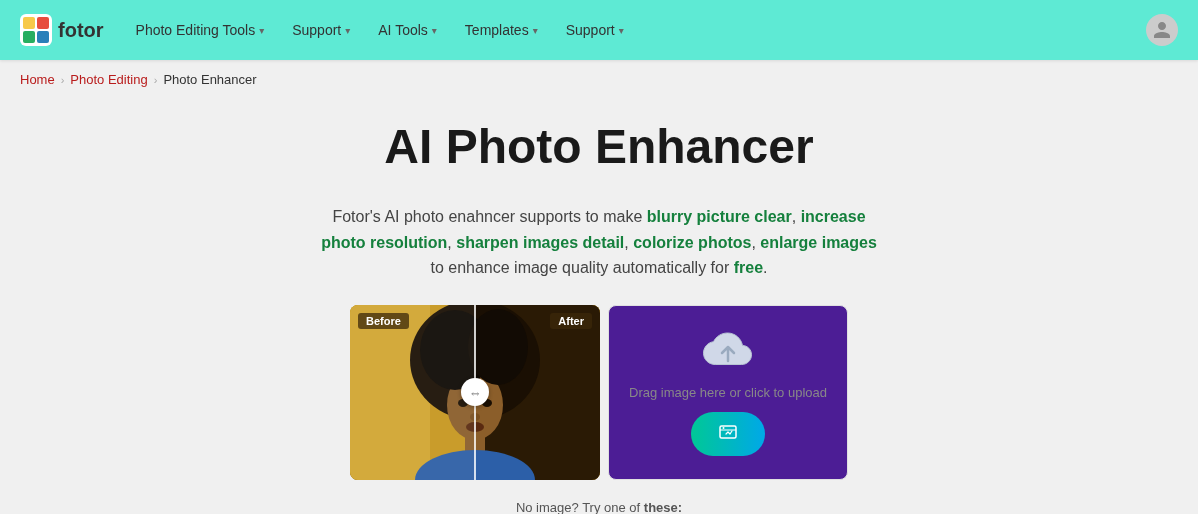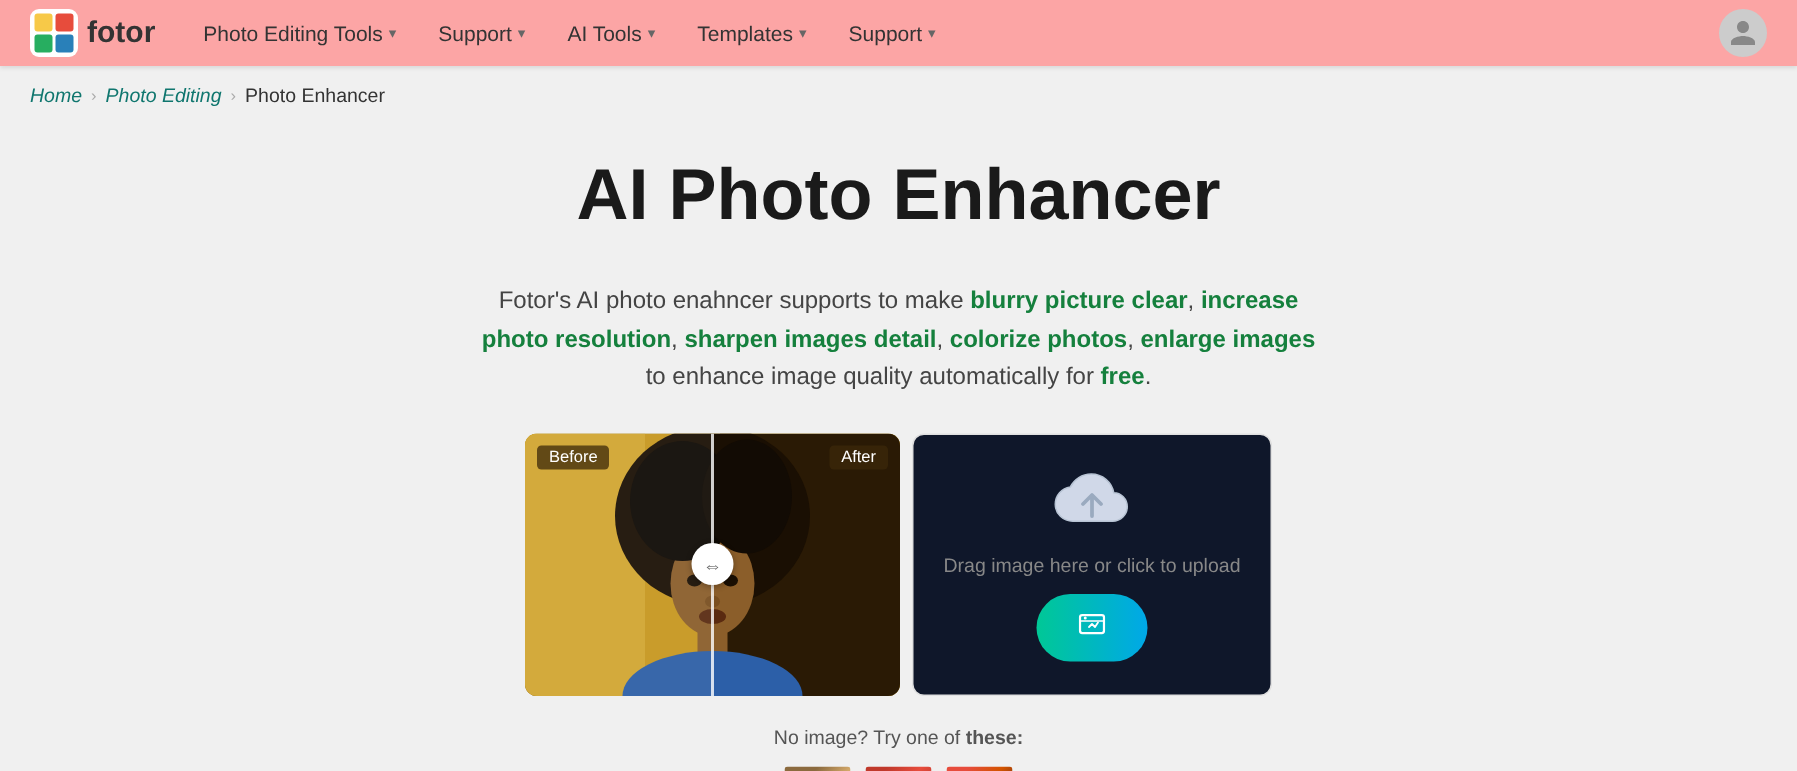--- a/index.html
+++ b/index.html
@@ -1,21 +1,21 @@
 <!DOCTYPE html>
 <html><head>
   <meta charset="utf-8">
   <style>
     * { margin: 0; padding: 0; box-sizing: border-box; }
     body { font-family: -apple-system, BlinkMacSystemFont, 'Segoe UI', Arial, sans-serif; background: #f0f0f0; min-height: 514px; overflow-x: hidden; }
 
     
     .header {
-      background: #fca5a5;
-      height: 44px;
+      background: #5eead4;
+      height: 60px;
       display: flex;
       align-items: center;
       padding: 0 20px;
       box-shadow: 0 1px 3px rgba(0,0,0,0.1);
       position: relative;
       z-index: 10;
     }
     .logo {
       display: flex;
       align-items: center;
@@ -69,21 +69,21 @@
 
     
     .breadcrumb {
       padding: 12px 20px;
       display: flex;
       align-items: center;
       gap: 6px;
       font-size: 13px;
       color: #666;
     }
-    .breadcrumb-link { color: #0f766e; cursor: pointer; font-style: italic; }
+    .breadcrumb-link { color: #b91c1c; cursor: pointer; }
     .breadcrumb-sep { color: #aaa; font-size: 11px; }
     .breadcrumb-current { color: #333; font-weight: 500; }
 
     
     .main {
       background: #f0f0f0;
       padding: 20px 0 30px;
       text-align: center;
     }
     .page-title {
@@ -126,21 +126,21 @@
       height: 100%;
       overflow: hidden;
       
     }
     .label-before, .label-after {
       position: absolute;
       top: 8px;
       font-size: 11px;
       padding: 2px 8px;
       border-radius: 3px;
-      font-weight: 400;
+      font-weight: 700;
       z-index: 5;
     }
     .label-before {
       left: 8px;
       background: rgba(60,40,10,0.75);
       color: #fff;
     }
     .label-after {
       right: 8px;
       background: rgba(60,40,10,0.75);
@@ -170,21 +170,21 @@
       z-index: 6;
       cursor: ew-resize;
       font-size: 13px;
       color: #666;
     }
 
     
     .upload-box {
       width: 240px;
       height: 175px;
-      background: #0f172a;
+      background: #4c1d95;
       border-radius: 8px;
       border: 1.5px solid #e0e0e0;
       display: flex;
       flex-direction: column;
       align-items: center;
       justify-content: center;
       gap: 12px;
       cursor: pointer;
     }
     .upload-text {

